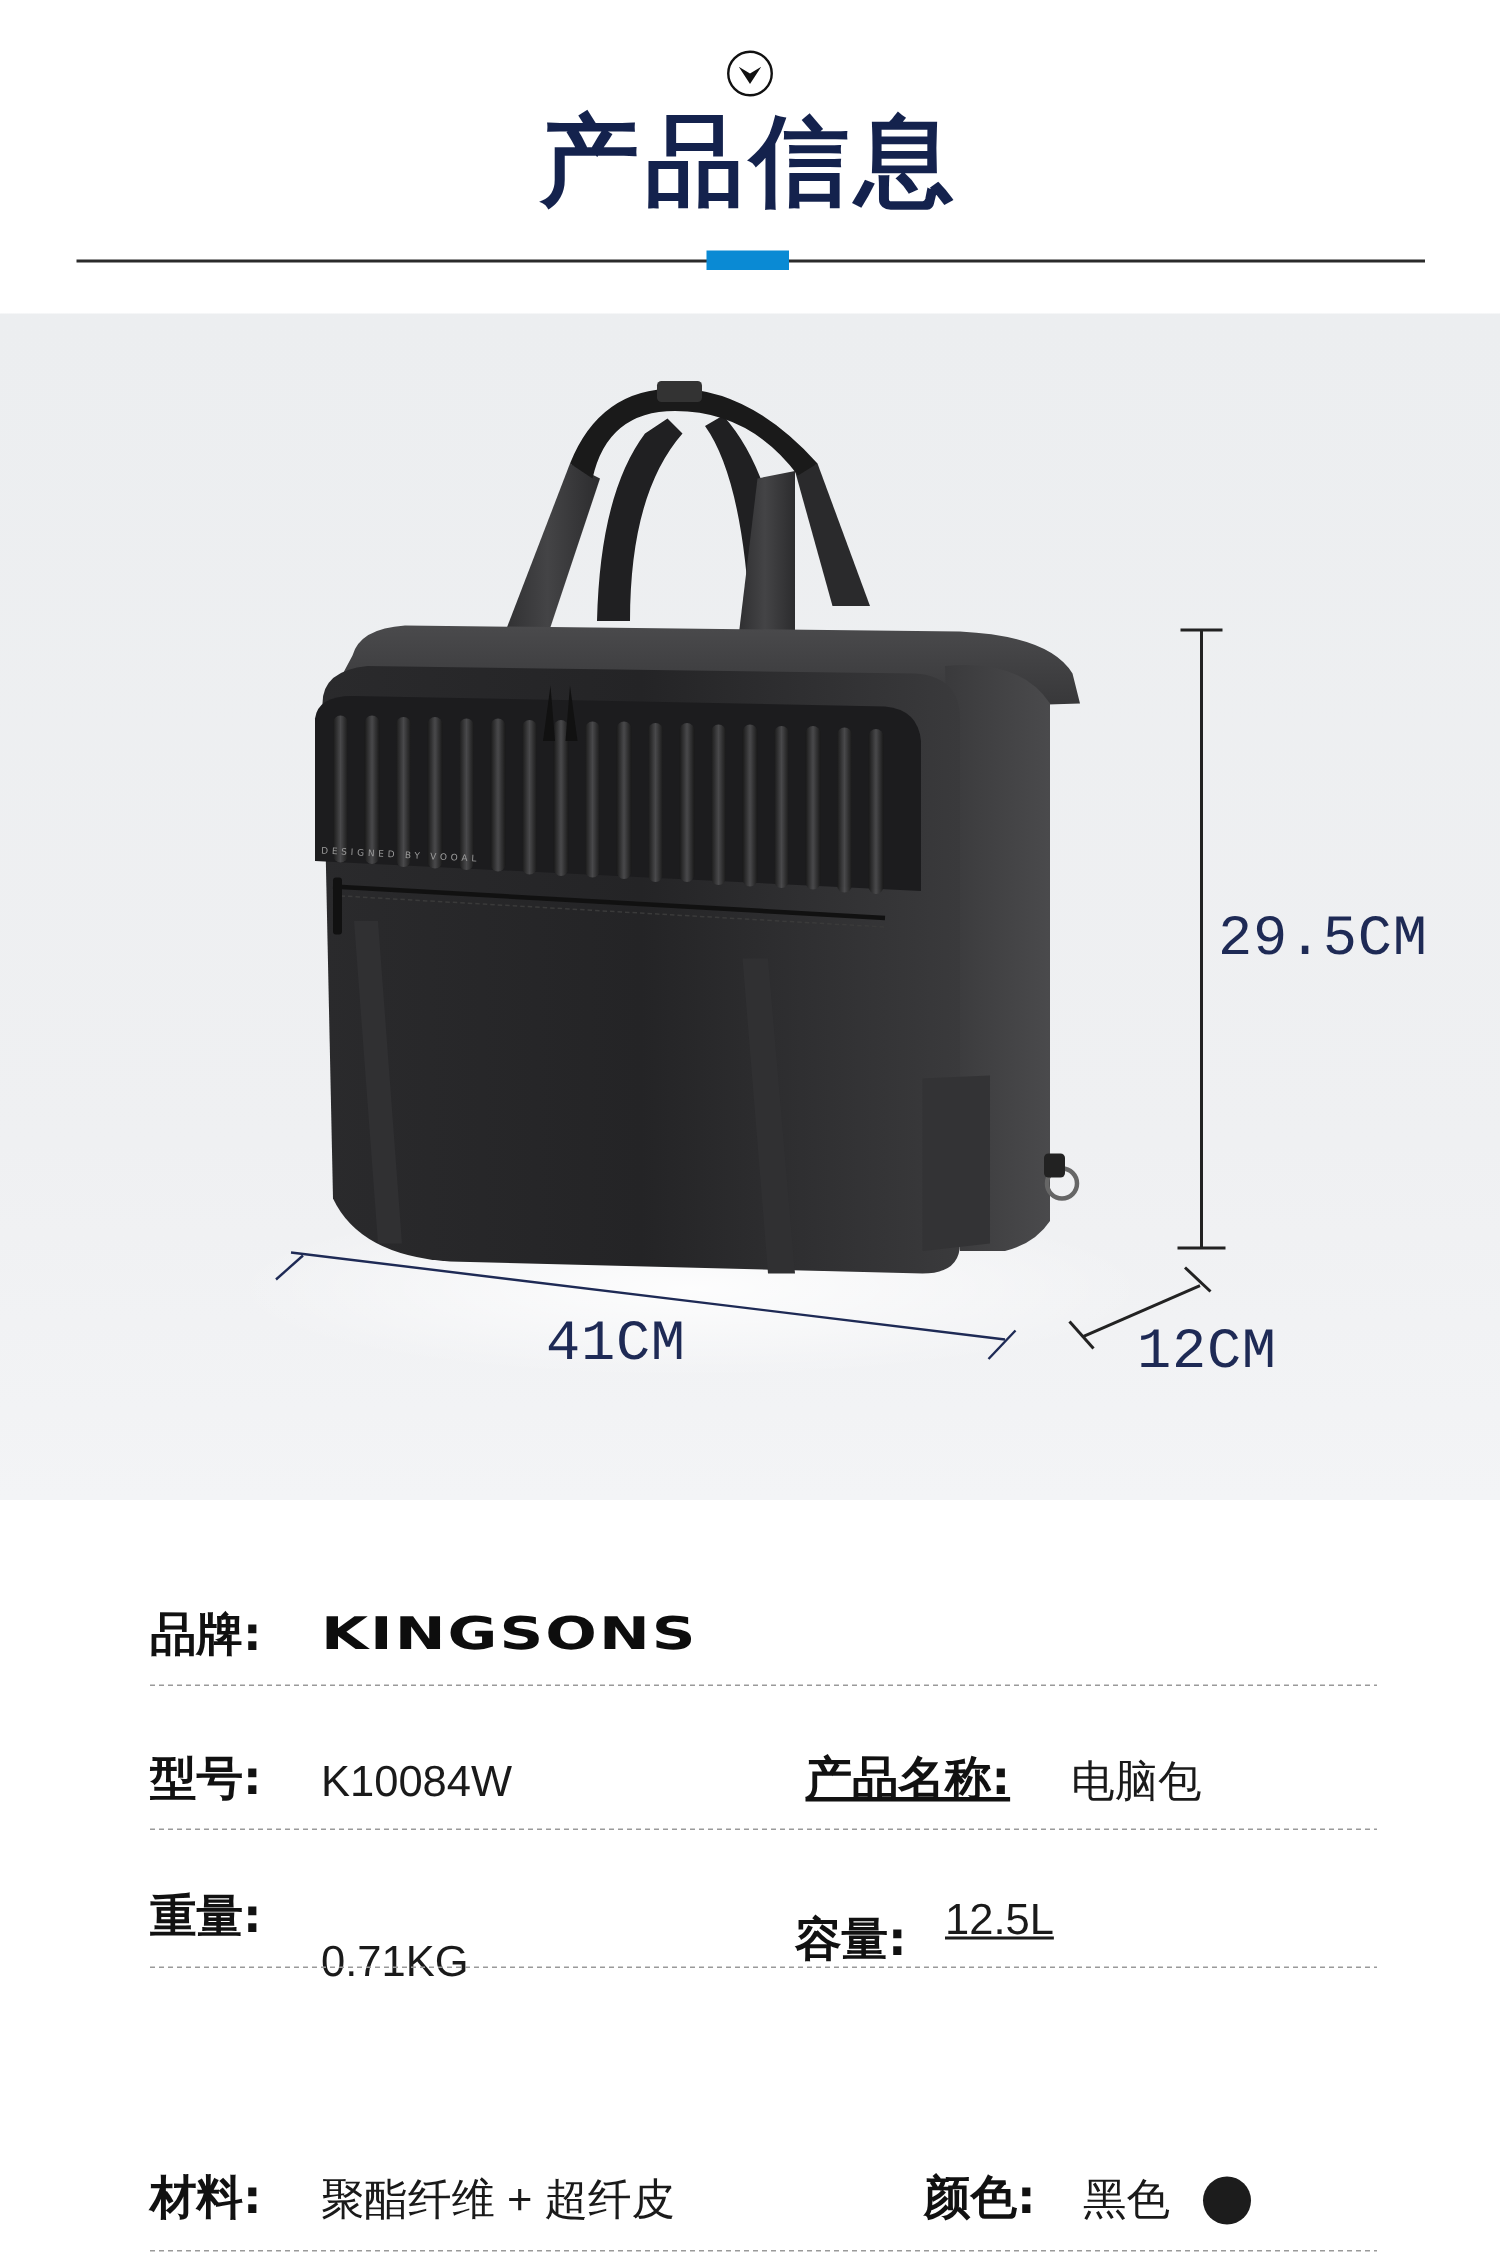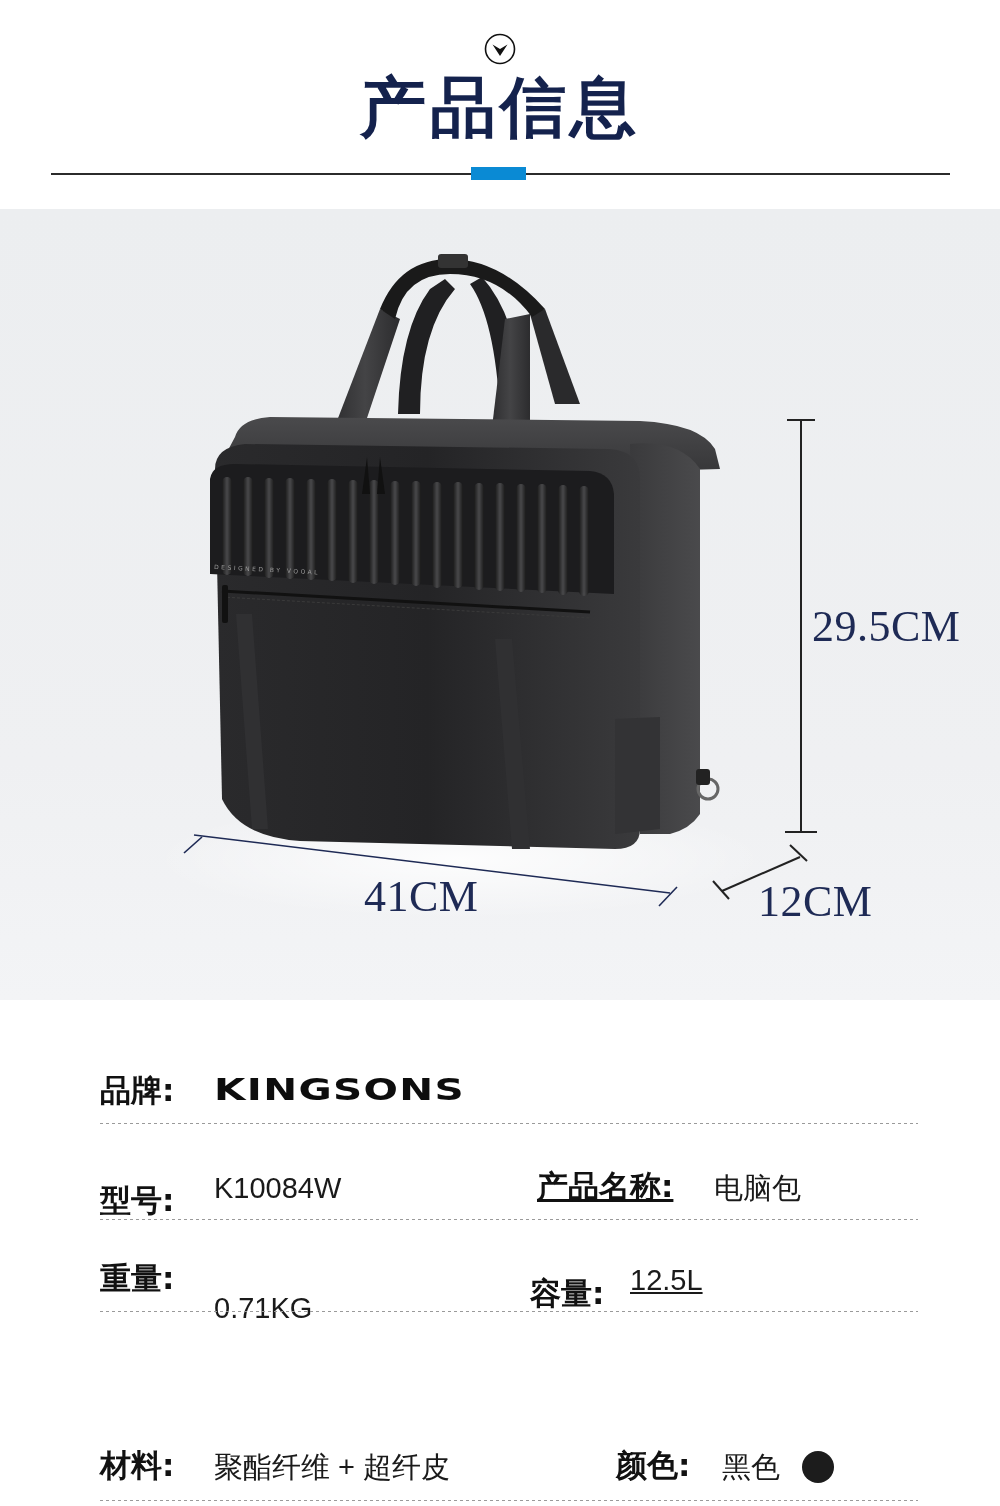--- a/index.html
+++ b/index.html
@@ -20,21 +20,21 @@
     .stage {
       position: absolute; left: 0; top: 209px; width: 1000px; height: 791px;
       background: linear-gradient(180deg, #eceef0 0%, #eff0f2 70%, #f3f4f6 100%);
     }
     .stage-floor {
       position: absolute; left: 150px; top: 590px; width: 620px; height: 120px;
       background: radial-gradient(ellipse at center, rgba(255,255,255,0.85) 0%, rgba(255,255,255,0) 70%);
     }
     .bag-svg { position: absolute; left: 0; top: 0; }
     .dim-label {
-      position: absolute; font-family: Liberation Serif, serif; font-size: 44px;
+      position: absolute; font-family: Liberation Mono, monospace; font-size: 38px;
       color: #1e2a55; letter-spacing: 0.5px; line-height: 40px;
     }
     .dim-height { left: 812px; top: 398px; }
     .dim-length { left: 364px; top: 668px; }
     .dim-depth  { left: 758px; top: 673px; }
 
     
     .specs { position: absolute; left: 0; top: 1038px; width: 808px; height: 506px; background: #fff; }
     .row { position: absolute; left: 100px; width: 818px; height: 92px; }
     .row .dash {
@@ -183,21 +183,21 @@
 
 <div class="specs">
 
   <div class="row" style="top: -6px;">
     <span class="lbl" style="left:0; top:38px;">品牌:</span>
     <span class="brand-logo">KINGSONS</span>
     <div class="dash"></div>
   </div>
 
   <div class="row" style="top: 90px;">
-    <span class="lbl" style="left:0; top:38px;margin-top:14px;">型号:</span>
+    <span class="lbl" style="left:0; top:38px;">型号:</span>
     <span class="val" style="left:114px; top:40px;">K10084W</span>
     <span class="lbl" style="left:437px; top:38px;text-decoration:underline;">产品名称:</span>
     <span class="val" style="left:614px; top:40px;">电脑包</span>
     <div class="dash"></div>
   </div>
 
   <div class="row" style="top: 182px;">
     <span class="lbl" style="left:0; top:38px;">重量:</span>
     <span class="val" style="left:114px; top:40px;margin-top:28px;">0.71KG</span>
     <span class="lbl" style="left:430px; top:38px;margin-top:15px;">容量:</span>

